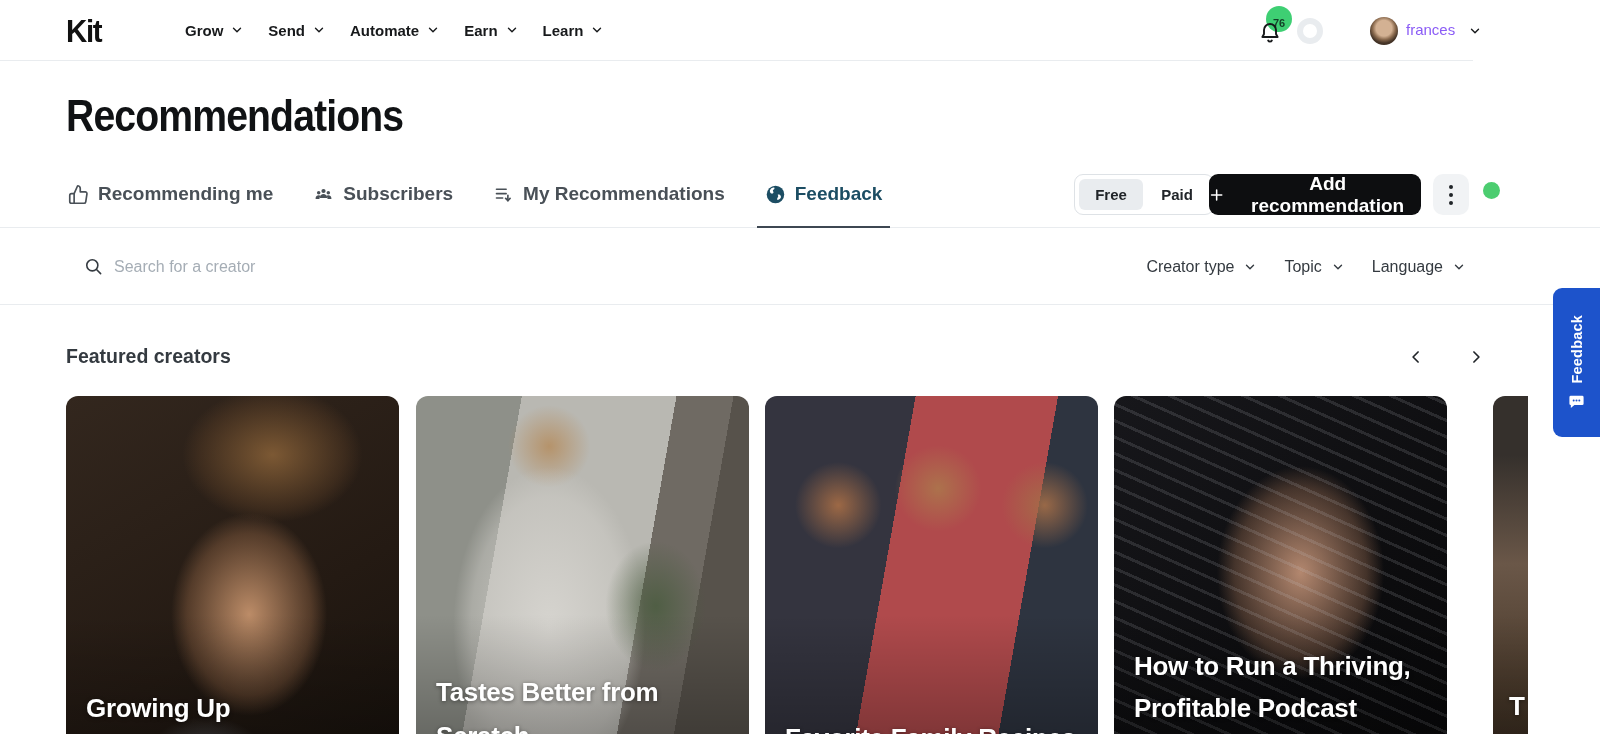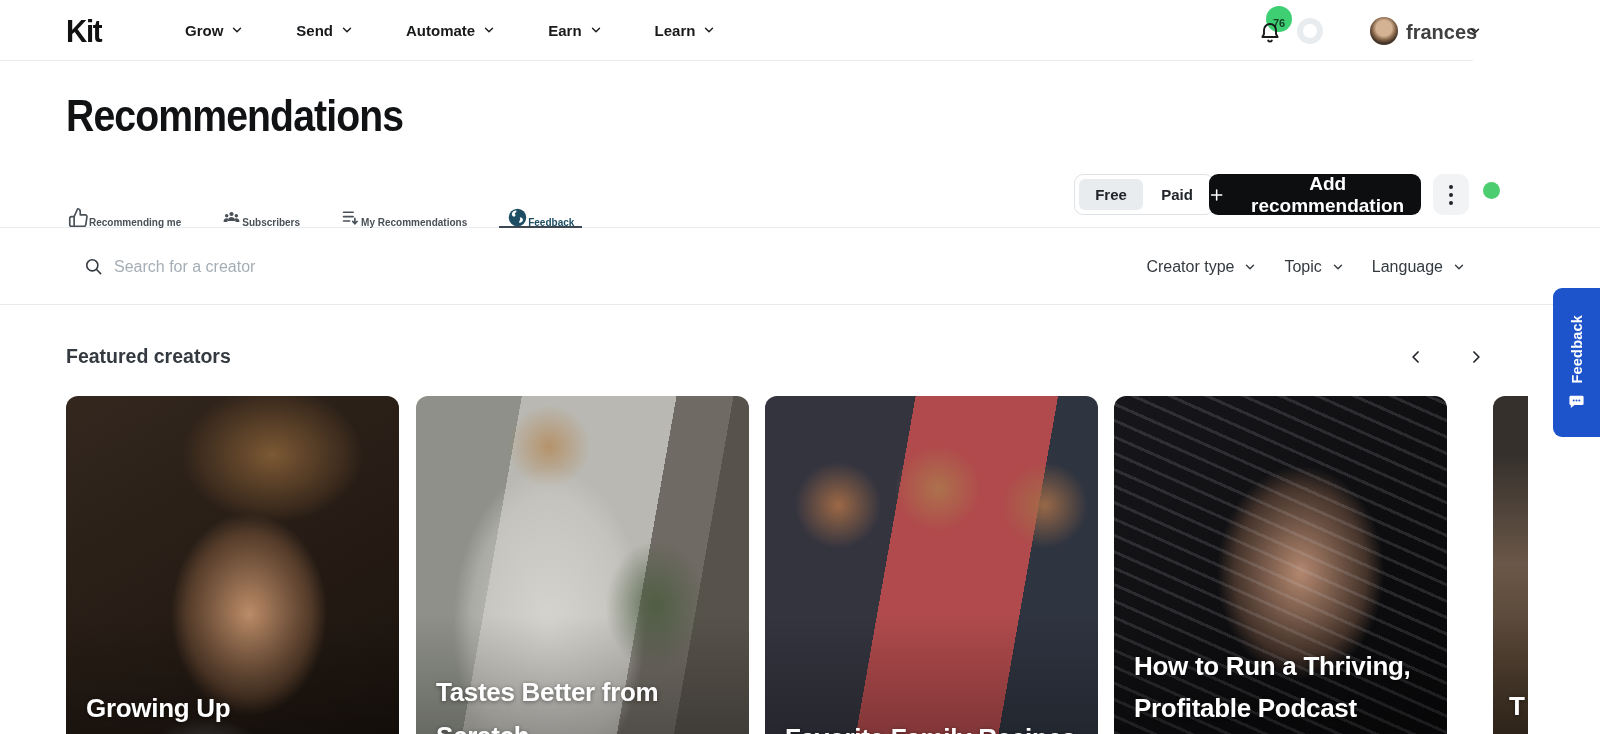--- a/index.html
+++ b/index.html
@@ -3,40 +3,40 @@
 <meta charset="utf-8">
 <style>
   * { margin: 0; padding: 0; box-sizing: border-box; }
   html, body { background: #fff; }
   body { font-family: "Liberation Sans", sans-serif; color: #1a1c1e; }
   #app { position: relative; width: 1600px; height: 734px; background: #fff; overflow: hidden; }
 
   
   .topnav { position: absolute; top: 0; left: 0; width: 1473px; height: 61px; background: #fff; border-bottom: 1px solid #e9ecef; }
   .logo { position: absolute; left: 66px; top: 13px; font-size: 32px; font-weight: 900; letter-spacing: -1.5px; color: #111; transform: scaleX(.92); transform-origin: left center; cursor: pointer; }
-  .navlist { position: absolute; left: 185px; top: 0; height: 60px; display: flex; align-items: center; gap: 52px; text-align: right; }
+  .navlist { position: absolute; left: 185px; top: 0; height: 60px; display: flex; align-items: center; gap: 24px; text-align: right; }
   .navitem { display: flex; align-items: center; gap: 7px; font-size: 15px; font-weight: 700; color: #17191b; cursor: pointer; }
   .chev { width: 14px; height: 14px; stroke: #17191b; stroke-width: 2.4; fill: none; stroke-linecap: round; stroke-linejoin: round; }
 
   .bell-wrap { position: absolute; left: 1258px; top: 16px; width: 34px; height: 34px; cursor: pointer; }
   .badge { position: absolute; left: 8px; top: -10px; width: 26px; height: 26px; border-radius: 50%; background: #3ecf73; color: #123f27; font-size: 11px; font-weight: 700; display: flex; align-items: flex-end; justify-content: center; padding-bottom: 3px; }
   .bell-ic { position: absolute; left: 0; top: 5px; width: 24px; height: 24px; stroke: #17191b; stroke-width: 1.9; fill: none; stroke-linecap: round; stroke-linejoin: round; }
   .ring { position: absolute; left: 1297px; top: 18px; width: 26px; height: 26px; border: 6px solid #e9ecef; border-radius: 50%; background: transparent; cursor: pointer; }
   .avatar { position: absolute; left: 1370px; top: 17px; width: 28px; height: 28px; border-radius: 50%; cursor: pointer;
     background: radial-gradient(circle at 50% 40%, #d3b193 0 36%, #8a6a4e 52%, #463528 68%, #2c2119 100%); }
-  .username { position: absolute; left: 1406px; top: 21px; font-size: 20px; font-weight: 700; color: #404040; cursor: pointer; }
+  .username { position: absolute; left: 1406px; top: 21px; font-size: 15px; font-weight: 400; color: #8b5cf6; cursor: pointer; }
   .user-chev { position: absolute; left: 1468px; top: 24px; }
 
   
   .page-title { position: absolute; left: 66px; top: 90px; font-size: 45px; font-weight: 900; letter-spacing: -1px; color: #101214; transform: scaleX(.87); transform-origin: left center; }
 
   
   .tabsrow { position: absolute; top: 160px; left: 0; width: 1600px; height: 68px; border-bottom: 1px solid #e9ecef; }
   .tabs { position: absolute; left: 60px; top: 0; height: 68px; display: flex; gap: 24px; }
-  .tab { display: flex; align-items: flex-end; padding: 0 8px; height: 100%; font-size: 10px; font-weight: 700; color: #495057; cursor: pointer; }
+  .tab { display: flex; align-items: center; gap: 9px; padding: 0 8px; height: 100%; font-size: 19px; font-weight: 700; color: #495057; cursor: pointer; }
   .tab svg { flex: 0 0 auto; }
   .tab.active { color: #1c4d63; box-shadow: inset 0 -2px 0 #3d4752; }
   .t-ic { width: 21px; height: 21px; stroke: #495057; stroke-width: 1.9; fill: none; stroke-linecap: round; stroke-linejoin: round; }
   .t-ic-fill { width: 21px; height: 21px; fill: #495057; }
 
   .segmented { position: absolute; left: 1074px; top: 14px; height: 41px; width: 140px; display: flex; align-items: flex-end; gap: 2px; background: #fff; border: 1px solid #dee2e6; border-radius: 9px; padding: 4px; }
   .seg { flex: 1; height: 100%; display: flex; align-items: center; justify-content: center; font-size: 15px; font-weight: 700; color: #212529; border-radius: 6px; cursor: pointer; }
   .seg.selected { background: #e9ecef; }
   .add-btn { position: absolute; left: 1209px; top: 14px; height: 41px; width: 212px; background: #0d0e10; color: #fff; border: none; border-radius: 9px; display: flex; align-items: center; justify-content: center; gap: 10px; font-size: 19px; font-weight: 700; font-family: inherit; cursor: pointer; }
   .plus-ic { width: 16px; height: 16px; stroke: #fff; stroke-width: 2.4; stroke-linecap: round; fill: none; }

